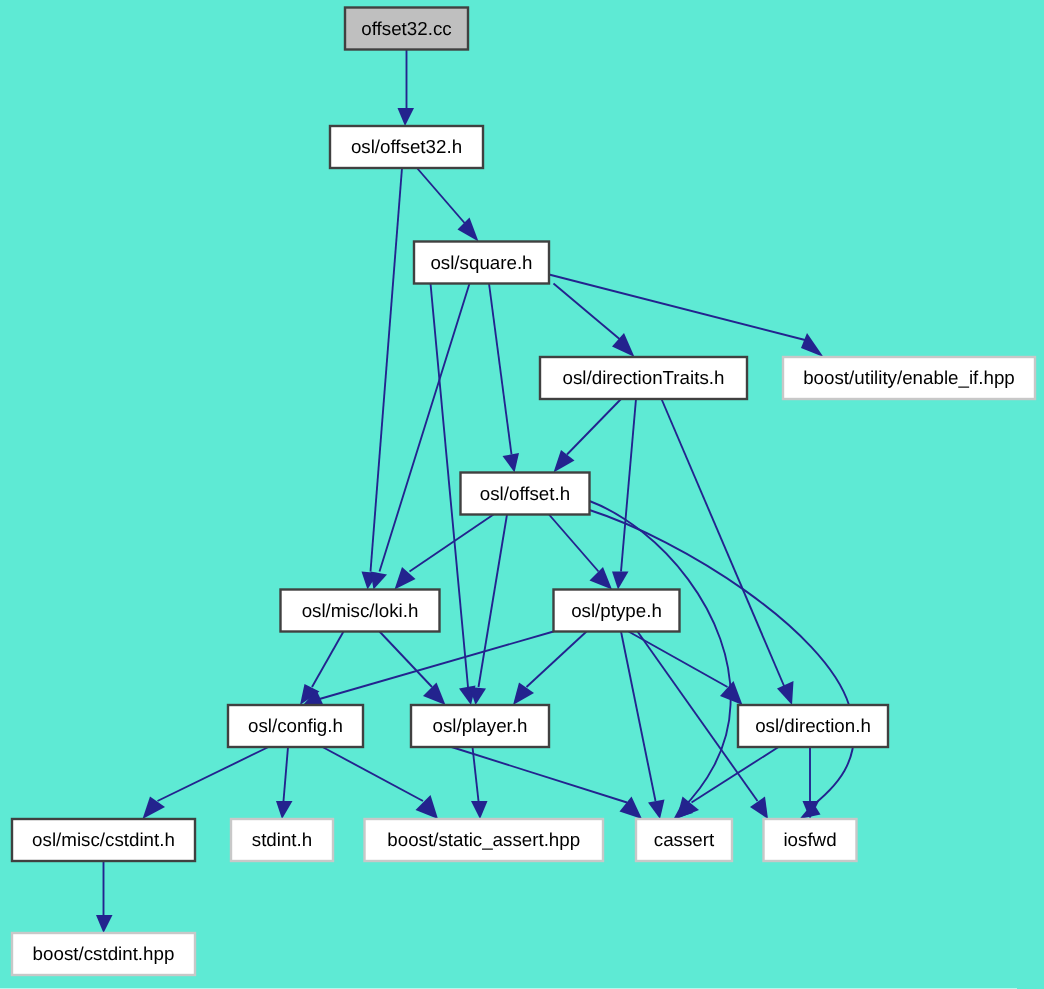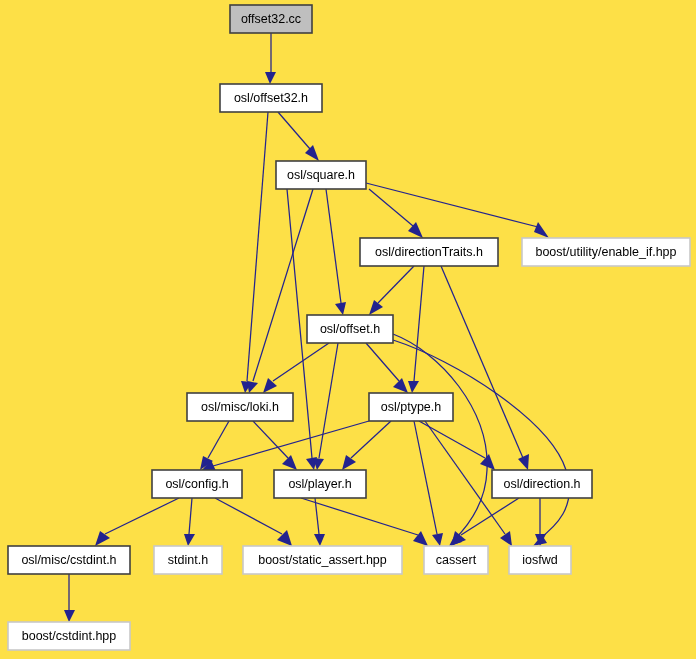--- a/index.html
+++ b/index.html
@@ -40,21 +40,21 @@
     fill: none;
     stroke-width: 1.25px;
   }
   .edge-head {
     stroke: none;
   }
 </style>
 </head>
 <body>
 
-<div id="graph-canvas" style="background: #fde047; width: 696px; height: 659px;">
+<div id="graph-canvas" style="background: #5eead4; width: 696px; height: 659px;">
   <svg id="graph-svg" viewBox="0 0 696 659" xmlns="http://www.w3.org/2000/svg">
     <g id="edge-layer">
         <g>
           <path class="edge-path" d="M271,33 L271,72" stroke="#23238e"></path>
           <polygon class="edge-head" points="270,84 265,72 276,72" fill="#23238e"></polygon>
         </g>
         <g>
           <path class="edge-path" d="M278,112 L310,149" stroke="#23238e"></path>
           <polygon class="edge-head" points="319,161 305,153 313,145" fill="#23238e"></polygon>
         </g>

